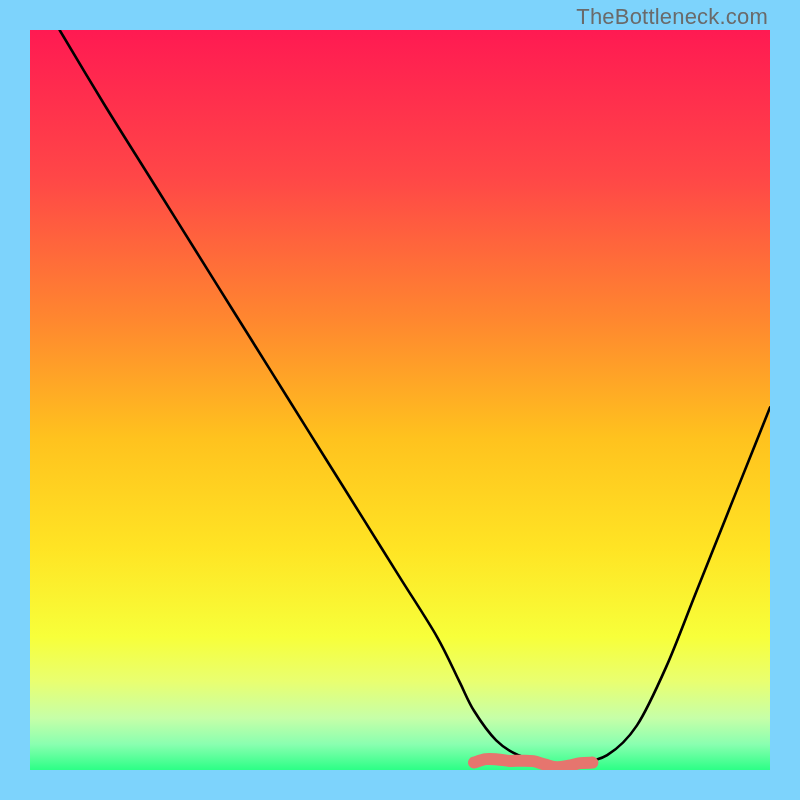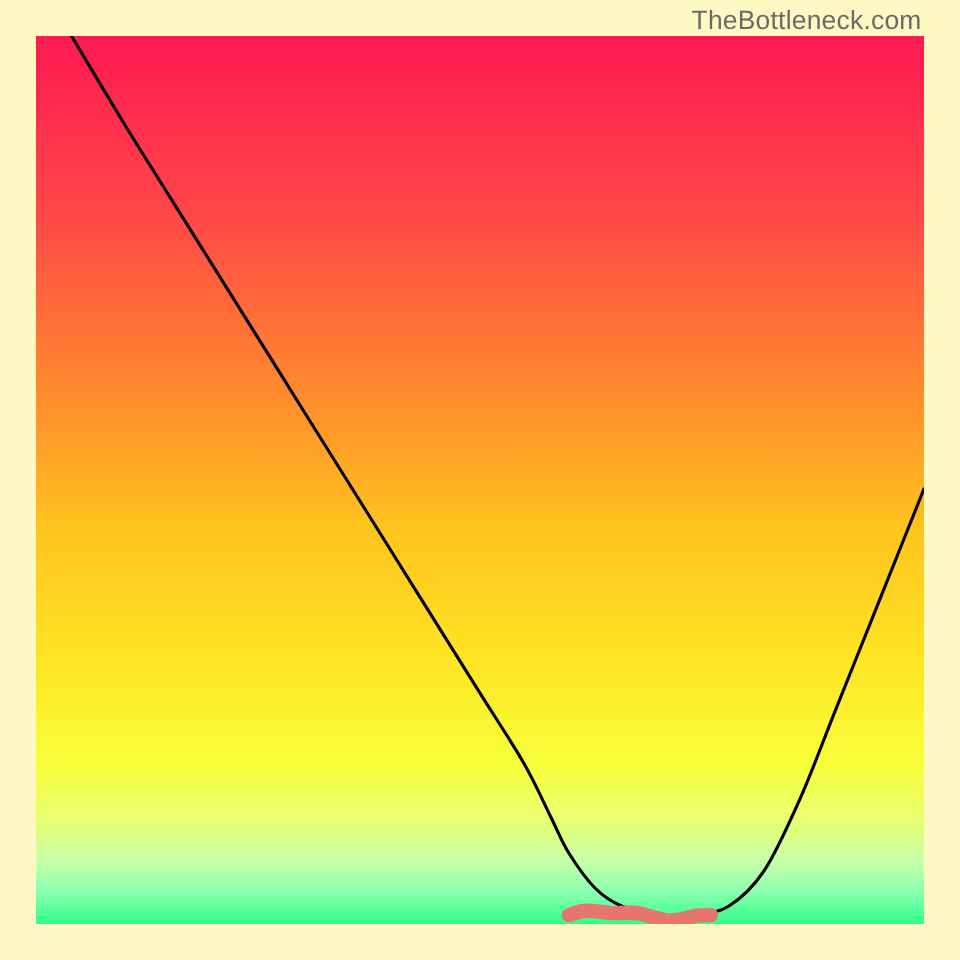--- a/index.html
+++ b/index.html
@@ -9,21 +9,21 @@
     height: 800px;
     background: #000;
     overflow: hidden;
   }
   .frame {
     position: absolute;
     left: 0;
     top: 0;
     width: 800px;
     height: 800px;
-    background: #fef9c3;
+    background: #7dd3fc;
   }
   .plot {
     position: absolute;
     left: 30px;
     top: 30px;
     width: 740px;
     height: 740px;
     overflow: hidden;
   }
   .gradient {

